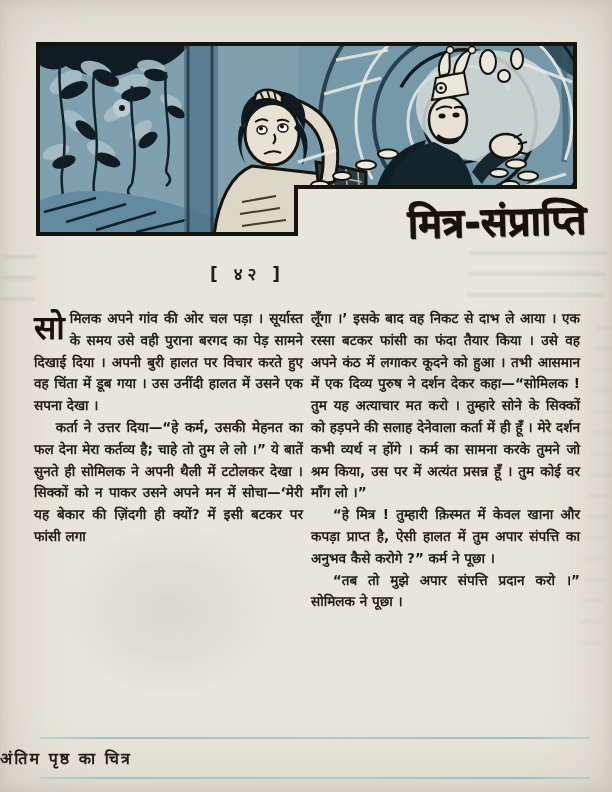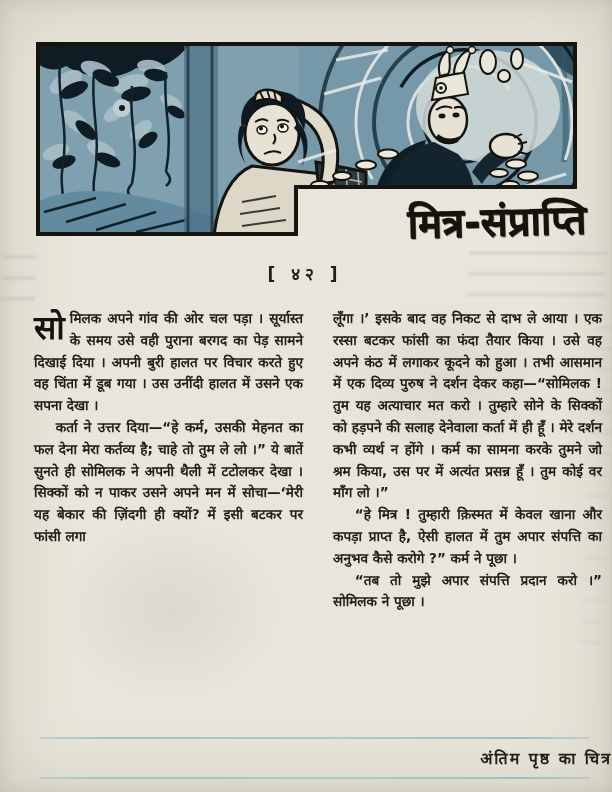--- a/index.html
+++ b/index.html
@@ -14,44 +14,44 @@
   .panel svg{display:block;}
   
   .title{
     position:absolute;right:26px;top:194px;width:300px;
     font-size:40px;font-weight:bold;color:#17130c;text-align:right;
     letter-spacing:0px;transform:rotate(-1.5deg);
     text-shadow:0.6px 0.8px 0 #17130c, 1.2px 1.6px 0 rgba(23,19,12,.45);
     white-space:nowrap;
   }
   .page-number{
-    position:absolute;left:210px;top:262px;width:190px;text-align:center;
+    position:absolute;left:210px;top:262px;width:190px;
     font-size:17px;font-weight:bold;color:#221d15;letter-spacing:5px;
   }
   
   .col{
     position:absolute;top:308px;width:269px;
     font-size:13.6px;font-weight:bold;line-height:21.8px;
     color:#211d16;text-align:justify;
   }
   .col-left{left:34px;}
-  .col-right{left:311px;margin-left:22px;}
+  .col-right{left:311px;}
   .col p{margin:0;}
   .col p.indent{text-indent:1.6em;}
   .dropcap{
     float:left;font-size:33px;line-height:36px;font-weight:bold;
     padding:2px 5px 0 0;color:#17130c;
   }
   
   .rule{position:absolute;left:40px;width:550px;height:2px;
     background:linear-gradient(90deg,rgba(150,185,195,.4),#9dc2ca 12%,#a9cad1 55%,#97bec7 88%,rgba(150,185,195,.4));}
   .rule-top{top:737px;}
   .rule-bottom{top:777px;}
   .footer-caption{
-    position:absolute;left:0;top:747px;width:612px;text-align:right;
+    position:absolute;left:0;top:747px;width:612px;text-align:left;
     font-size:16px;font-weight:bold;color:#221d15;letter-spacing:2px;
   }
   
   .st{position:absolute;pointer-events:none;opacity:.15;filter:blur(1.1px);
     background:repeating-linear-gradient(0deg,transparent 0 5px, rgba(85,100,108,.65) 5px 9px, transparent 9px 21px);
     transform:skewX(-3deg);}
   .st-left{left:2px;top:248px;width:34px;height:58px;}
   .st-right{left:468px;top:244px;width:138px;height:58px;}
   .st-edge{left:588px;top:320px;width:22px;height:330px;opacity:.07;}
   .blotch{position:absolute;pointer-events:none;border-radius:50%;

